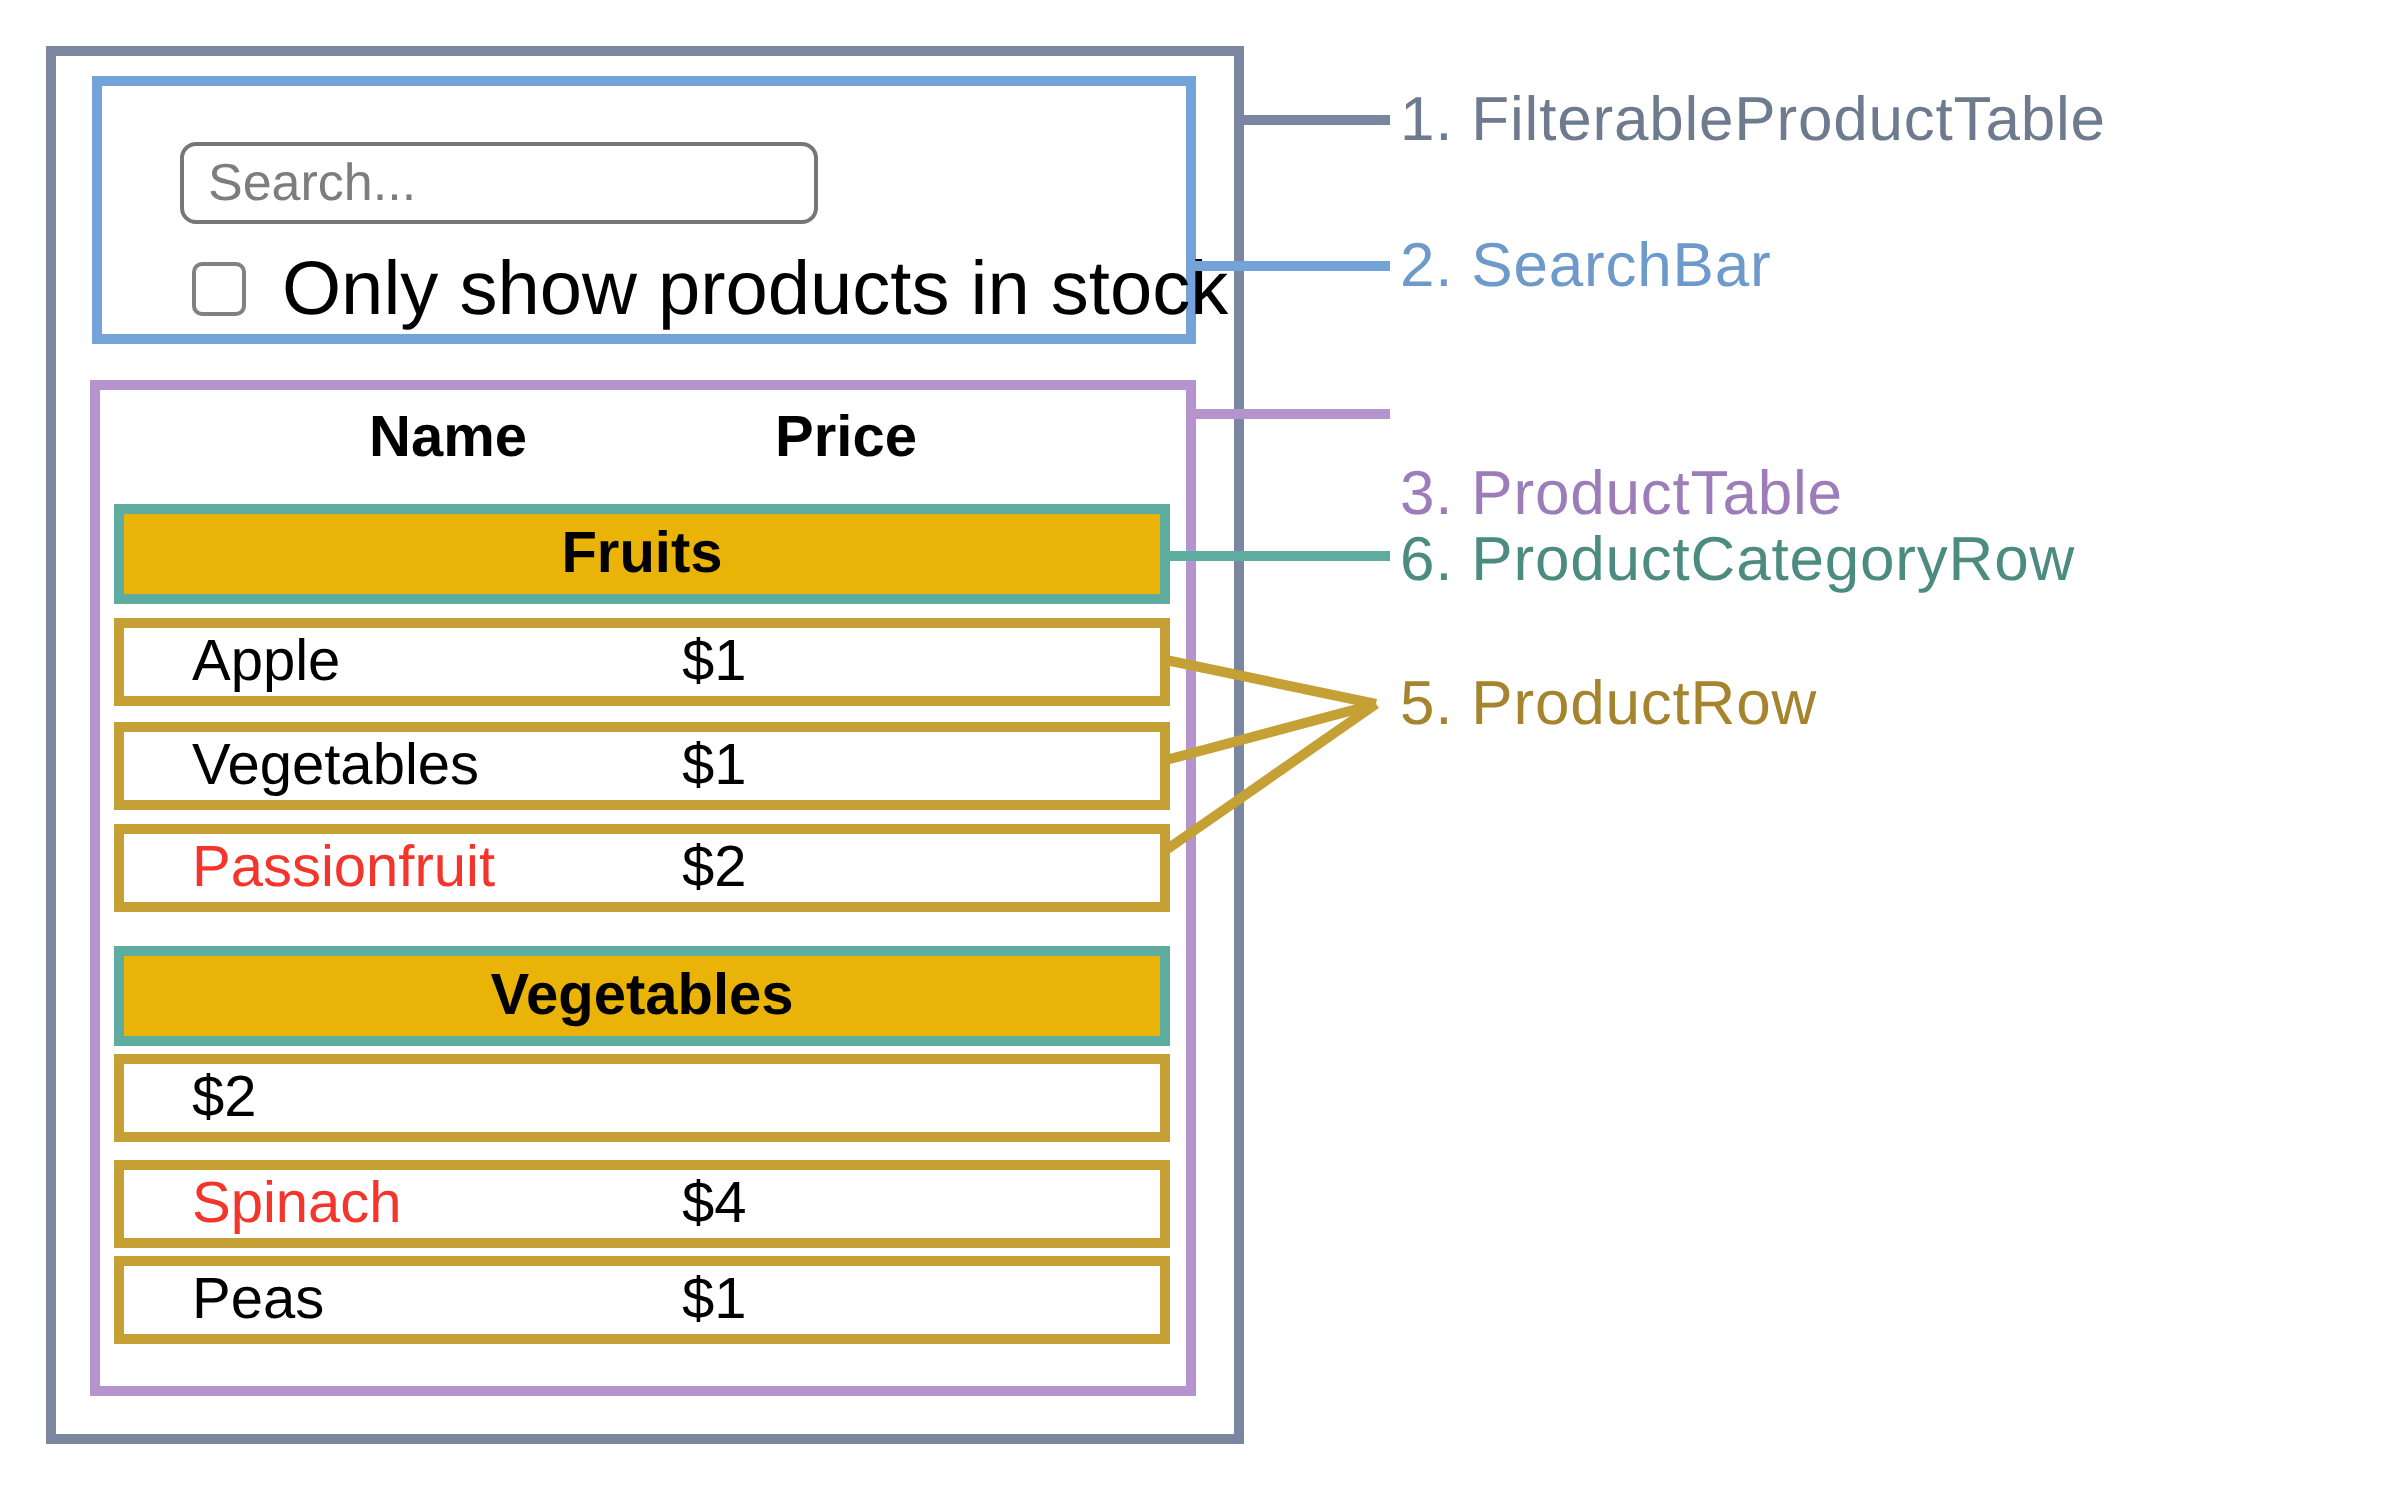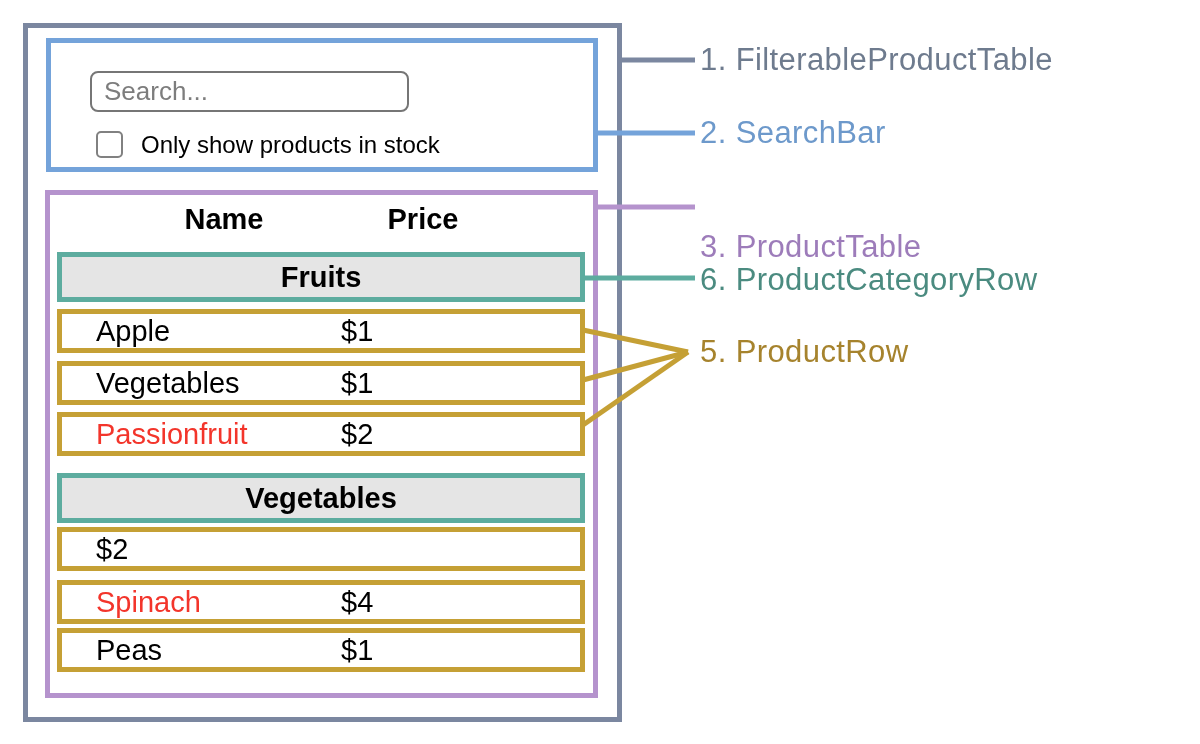--- a/index.html
+++ b/index.html
@@ -15,31 +15,31 @@
     border:2px solid #767676;border-radius:8px;font-family:inherit;font-size:26px;
     padding:0 12px;color:#444;outline:none;background:#fff;
   }
   .search-input::placeholder{color:#7d7d7d;opacity:1;}
   .checkbox{
     position:absolute;left:96px;top:131px;width:27px;height:27px;box-sizing:border-box;
     border:2px solid #818181;border-radius:5px;background:#fff;cursor:pointer;
   }
   .checkbox-label{
     position:absolute;left:141px;top:130px;height:30px;line-height:30px;
-    font-size:24px;color:#000;white-space:nowrap;cursor:pointer;
+    font-size:38px;color:#000;white-space:nowrap;cursor:pointer;
   }
   .product-table-box{left:45px;top:190px;width:553px;height:508px;border-width:5px;background:#ffffff;}
   .col-header{
     position:absolute;top:203px;width:200px;text-align:center;
     font-size:29px;font-weight:bold;color:#000;
   }
   .col-header.name{left:124px;}
   .col-header.price{left:323px;}
   .category-row{
-    left:57px;width:528px;height:50px;border-width:5px;background:#e5e5e5;
+    left:57px;width:528px;height:50px;border-width:5px;background:#eab308;
     display:flex;align-items:center;justify-content:center;
     font-size:29px;font-weight:bold;color:#000;
   }
   .cat-fruits{top:252px;}
   .cat-vegetables{top:473px;}
   .product-row{
     left:57px;width:528px;height:44px;border-width:5px;background:#fff;
     display:flex;align-items:center;padding-left:34px;font-size:29px;color:#000;
   }
   .row-1{top:309px;} .row-2{top:361px;} .row-3{top:412px;align-items:center;}

